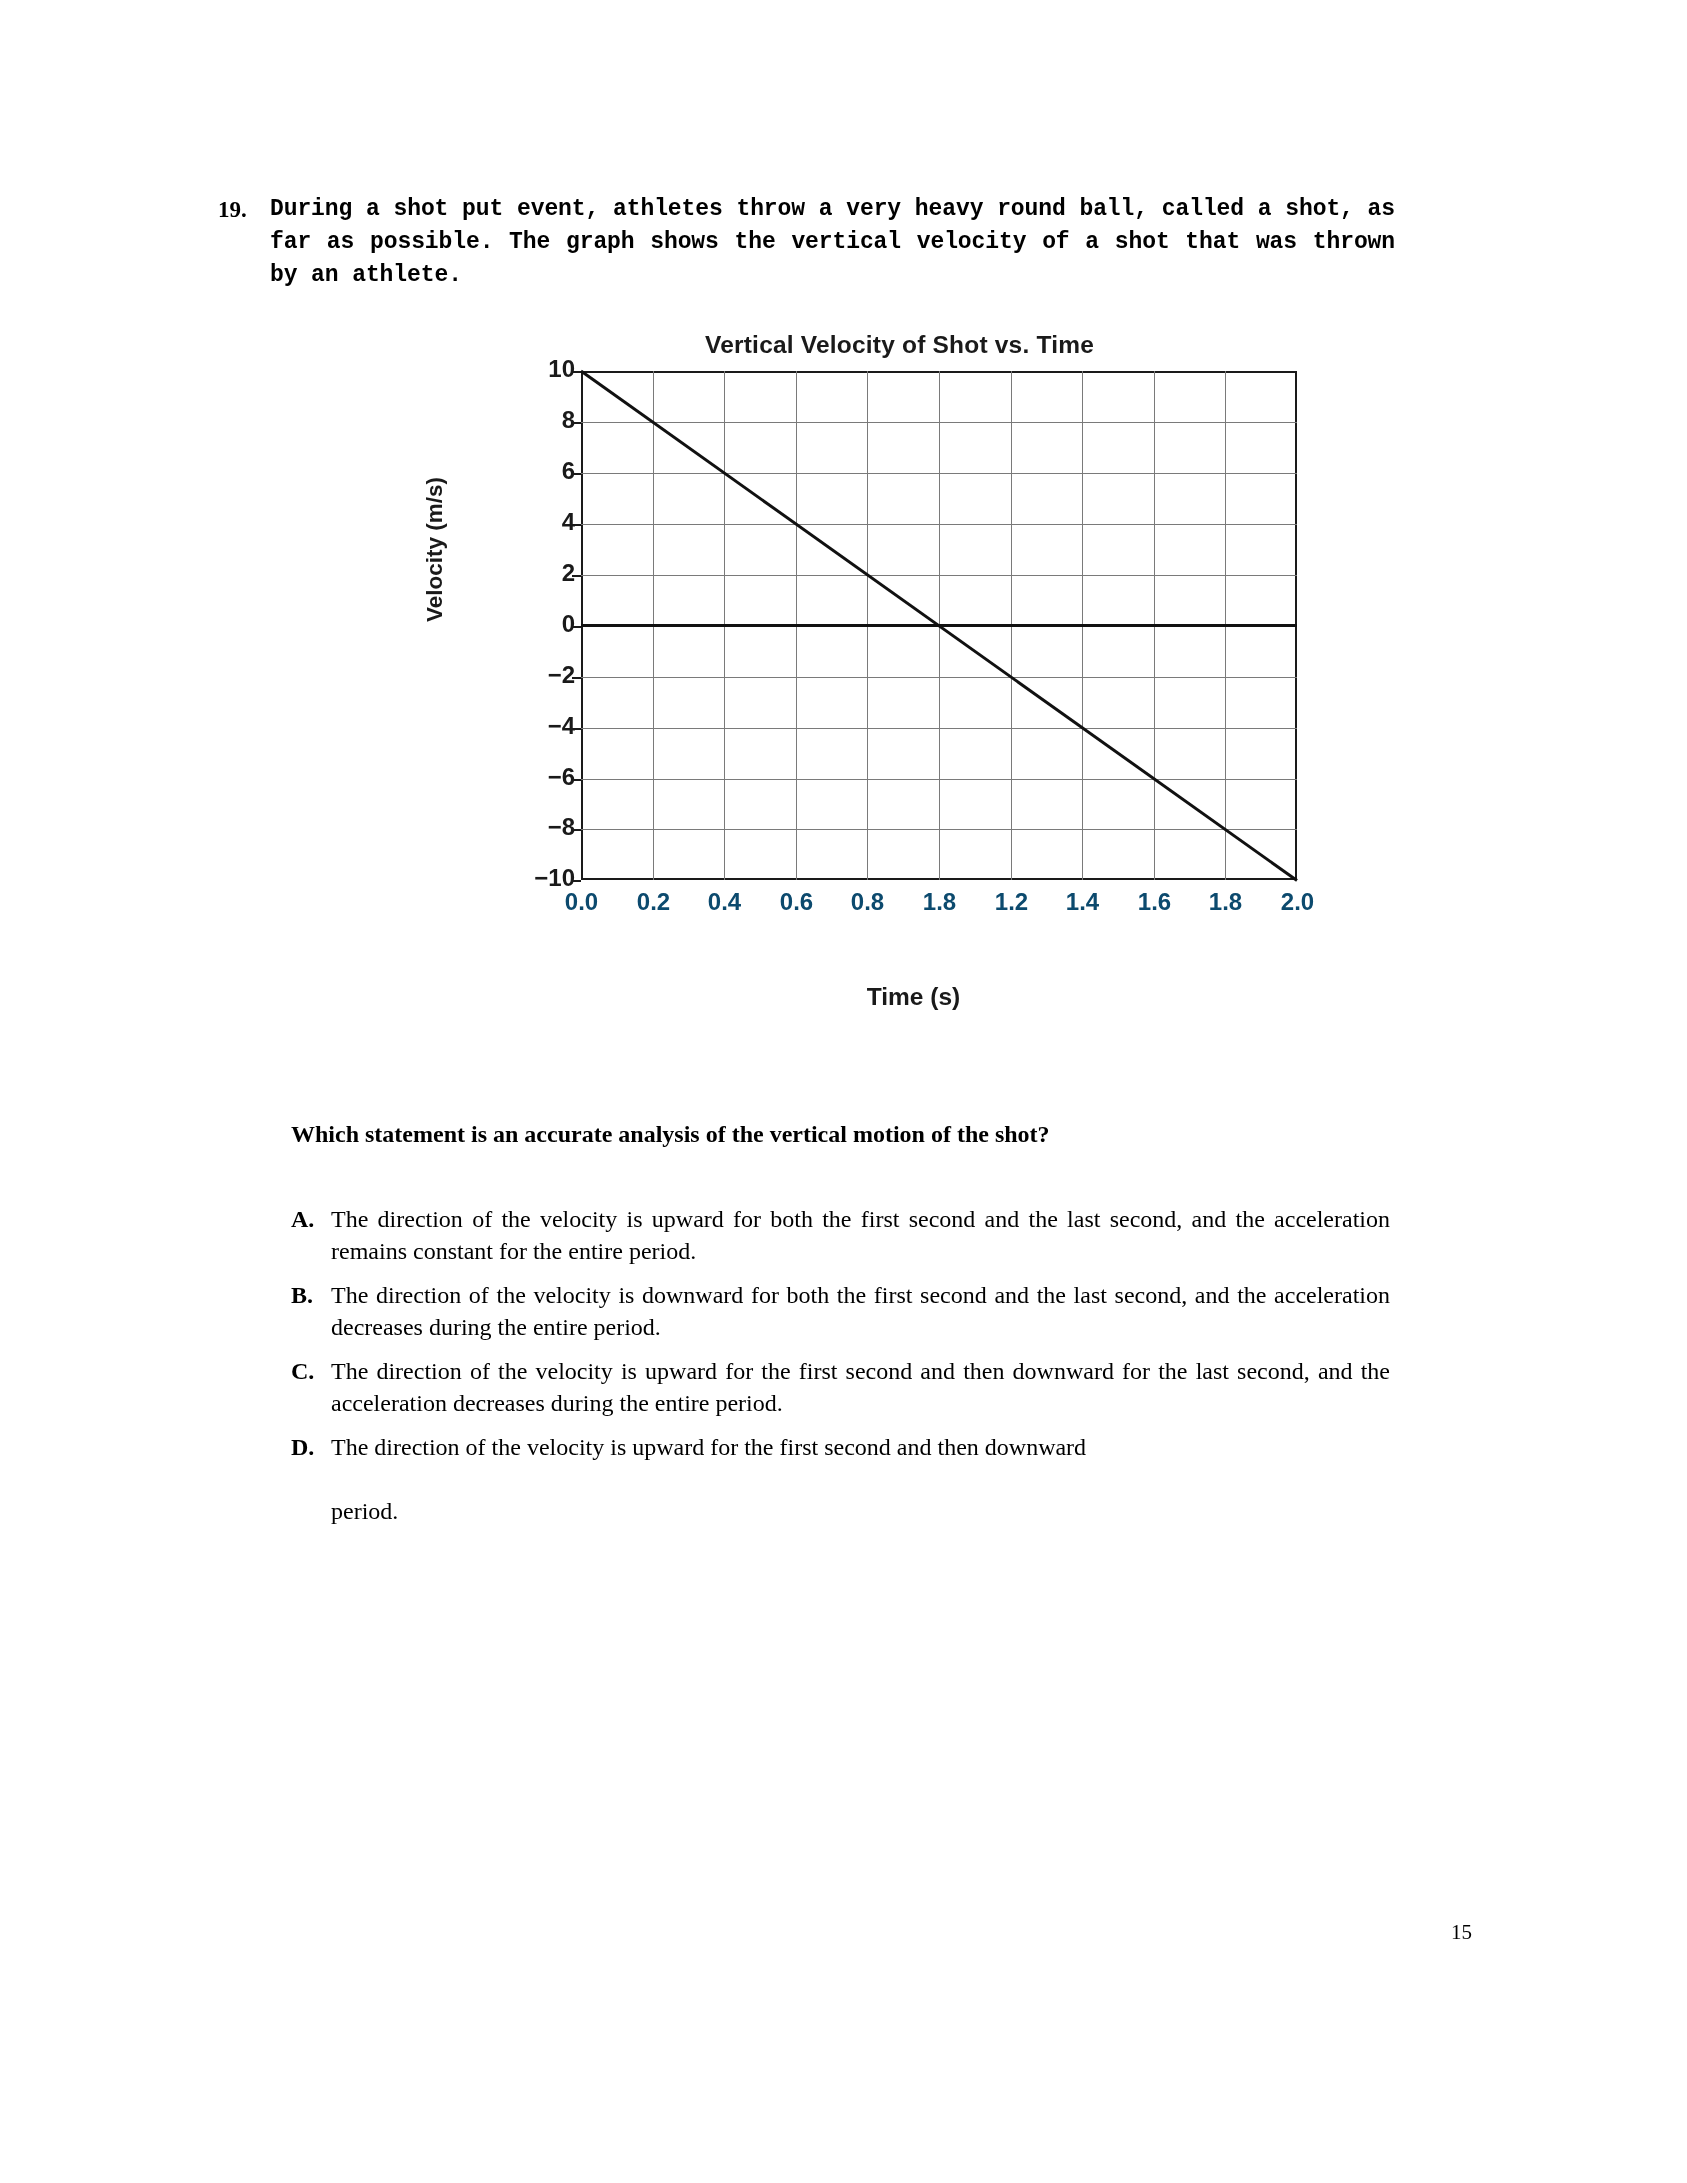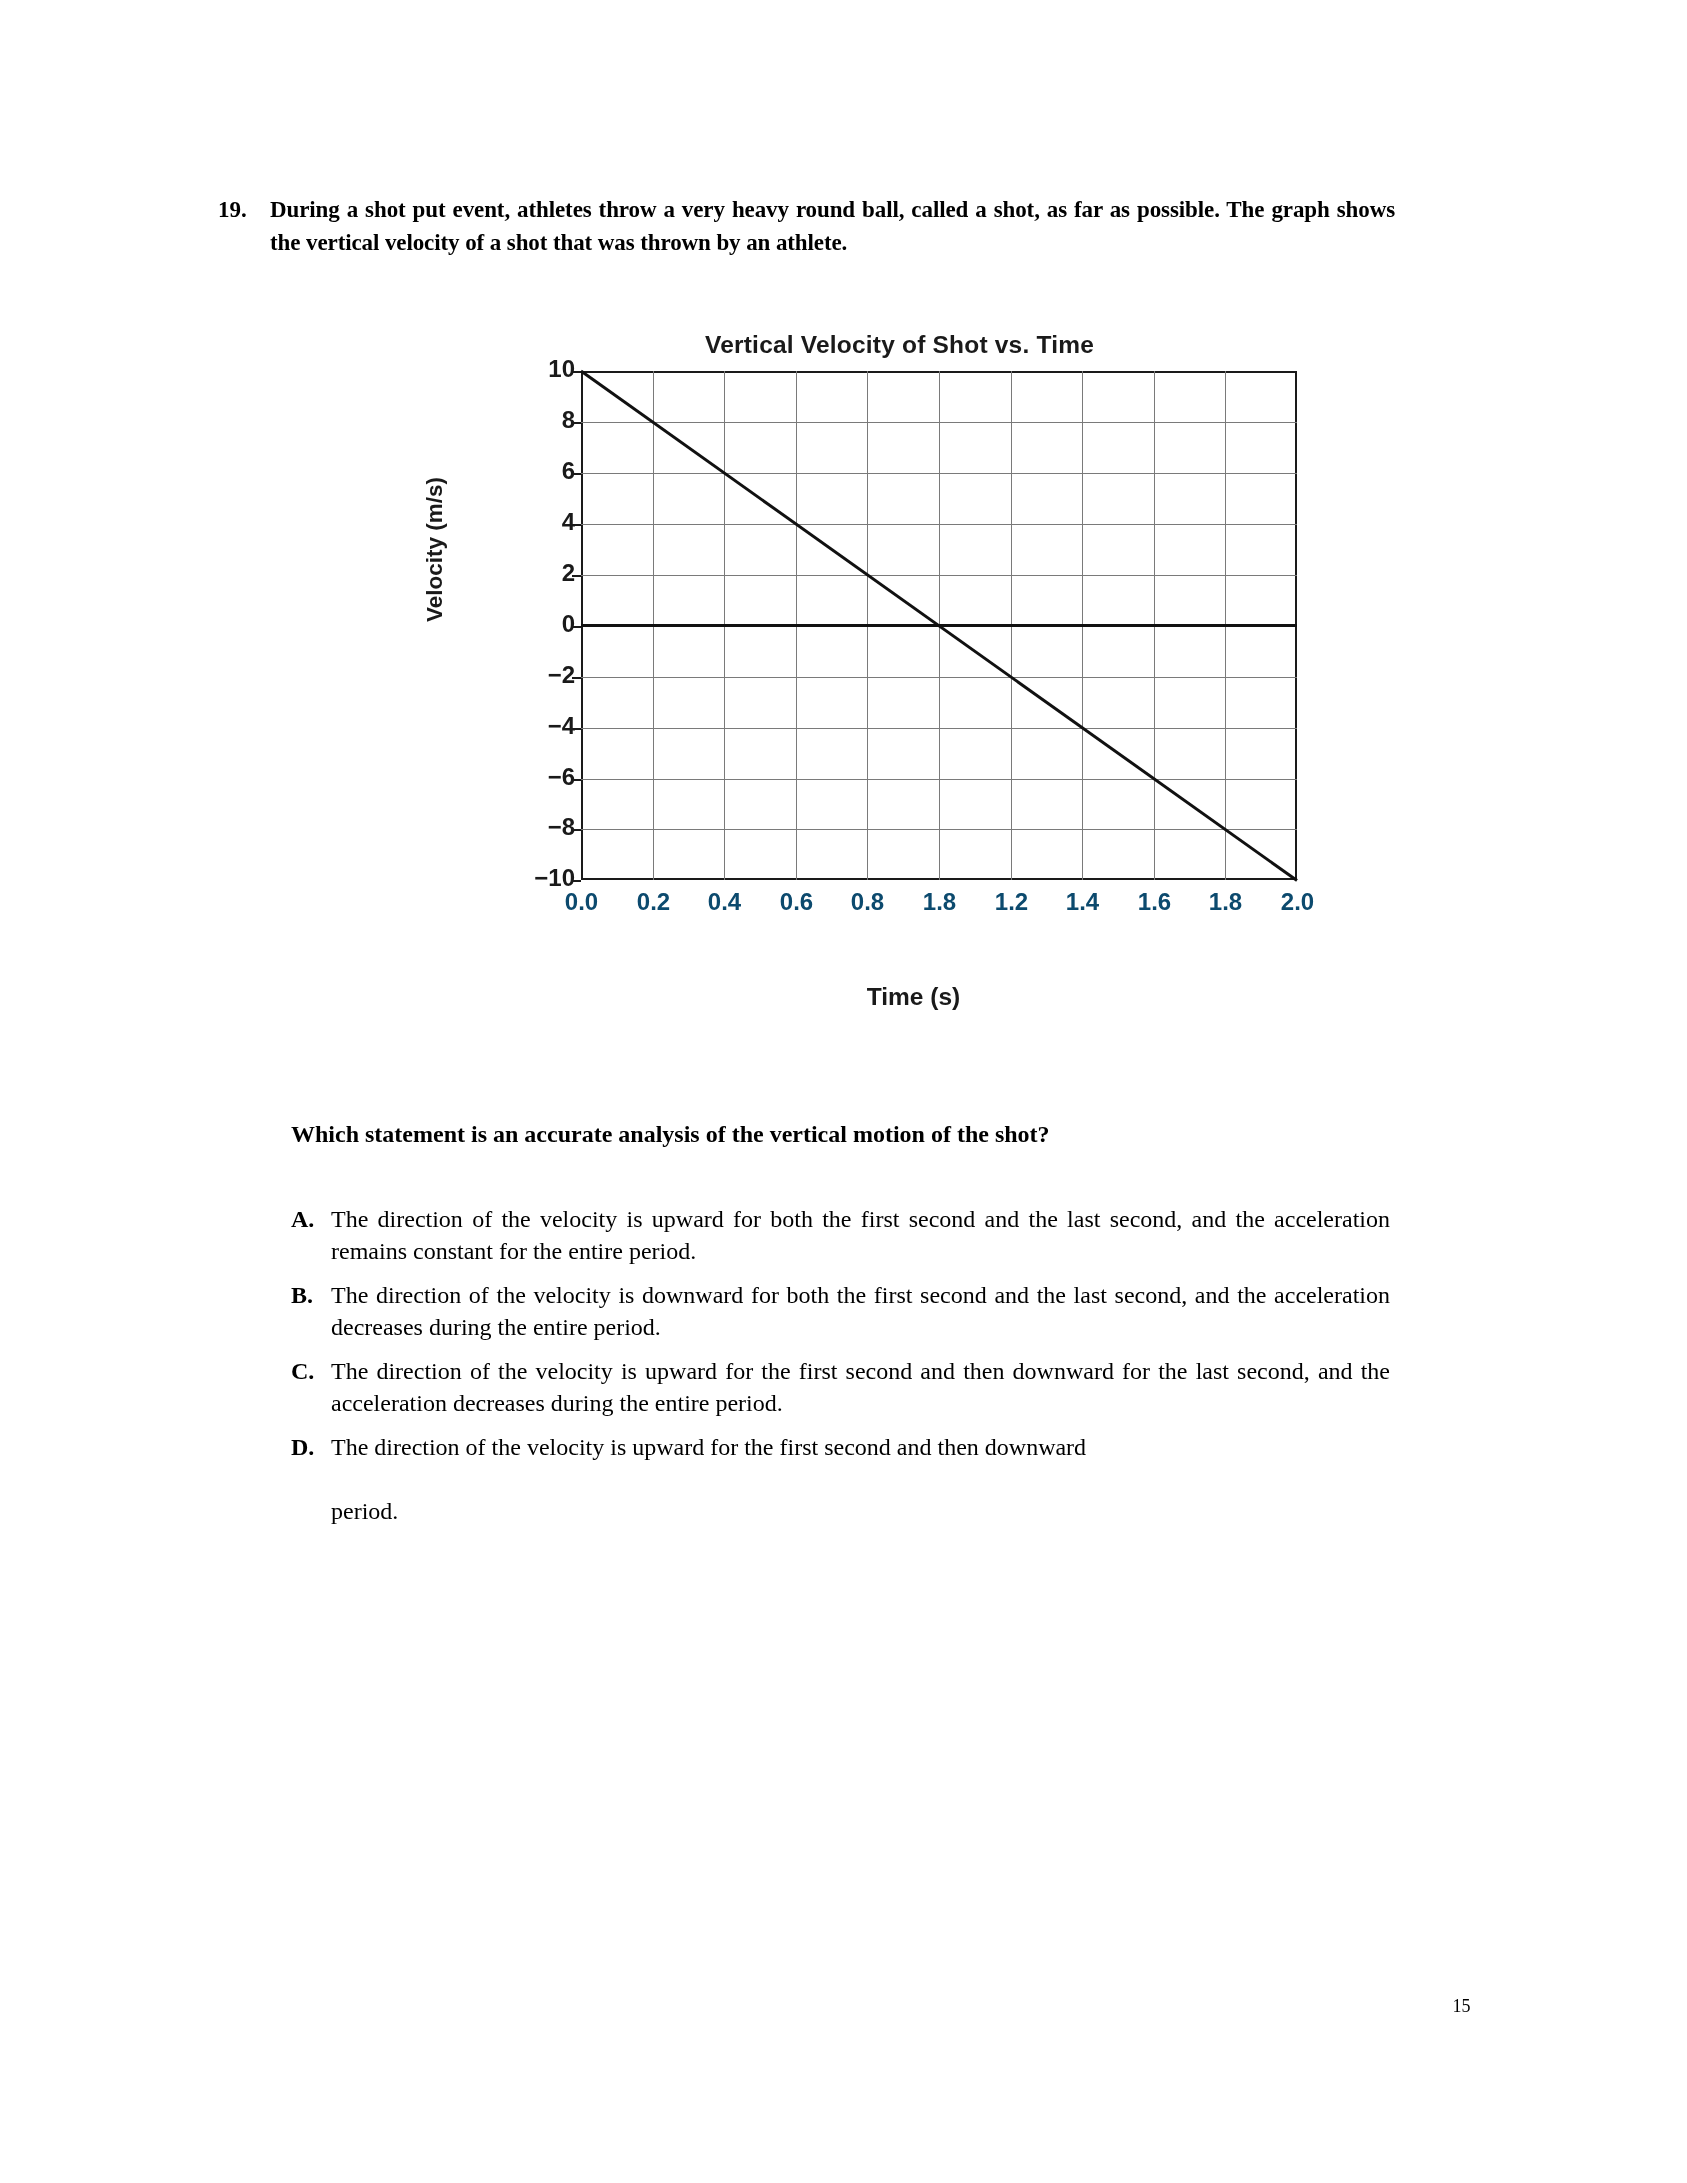--- a/index.html
+++ b/index.html
@@ -37,21 +37,21 @@
   }
   .q-number {
     font-family: "Liberation Serif", serif;
     font-weight: bold;
     font-size: 23px;
     line-height: 33px;
     width: 52px;
     flex: 0 0 52px;
   }
   .q-text {
-    font-family: Liberation Serif, serif;
+    font-family: Liberation Mono, monospace;
     font-weight: bold;
     font-size: 23px;
     line-height: 33px;
     letter-spacing: -0.1px;
     text-align: justify;
     width: 1125px;
   }
 
   
   .chart-wrap {
@@ -202,25 +202,25 @@
     text-align: justify;
     width: 1059px;
   }
   .choice-text.nojustify {
     text-align: left;
   }
 
   .page-number {
     position: absolute;
     left: 1422px;
-    top: 1996px;
+    top: 1920px;
     width: 79px;
     text-align: center;
     font-family: "Liberation Serif", serif;
-    font-size: 18px;
+    font-size: 21px;
     color: #000;
   }
 </style>
 </head>
 <body>
 
 <div class="page">
 
   <div class="question-block">
     <div class="question-row">

